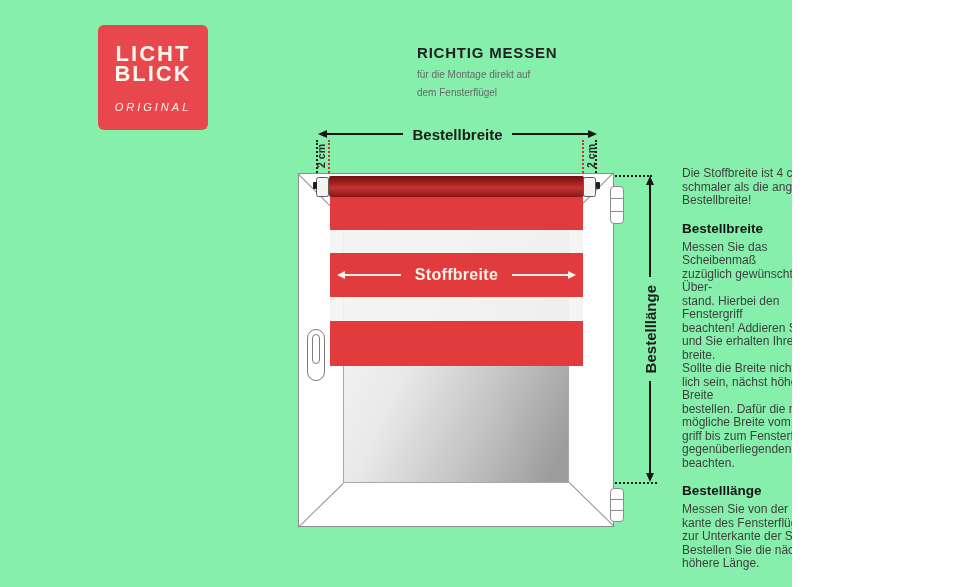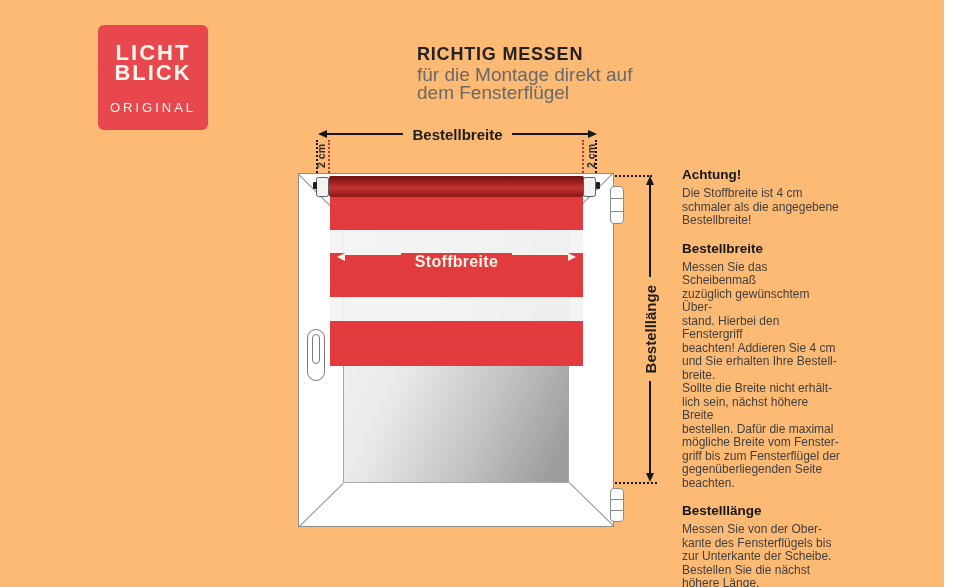--- a/index.html
+++ b/index.html
@@ -1,33 +1,33 @@
 <!DOCTYPE html>
 <html><head>
 <meta charset="utf-8">
 <style>
   * { margin:0; padding:0; box-sizing:border-box; }
   html,body { background:#ffffff; }
   body { font-family:"Liberation Sans", sans-serif; color:#1d1d1b; }
-  .page { position:relative; width:944px; height:587px; background:#fdba74; overflow:hidden; }
+  .page { position:relative; width:792px; height:587px; background:#86efac; overflow:hidden; }
 
   
   .logo { position:absolute; left:98px; top:25px; width:110px; height:105px;
           background:#e8474d; border-radius:6px; display:flex; flex-direction:column;
           align-items:center; justify-content:center; padding-top:2px; }
   .logo .l1 { color:#fdf6ec; font-weight:bold; font-size:22px; line-height:20px; letter-spacing:2px; }
-  .logo .tagline { color:#fdf6ec; font-size:13px; letter-spacing:3px; margin-top:17px; }
+  .logo .tagline { color:#fdf6ec; font-size:11px; letter-spacing:3px; margin-top:17px;font-style:italic; }
 
   
   .badge { position:absolute; left:302px; top:38px; height:25px; background:#181818;
            color:#ffffff; font-size:15px; font-weight:bold; letter-spacing:0.8px;
            line-height:25px; padding:0 12px; }
-  .title { position:absolute; left:417px; top:44px; font-size:18px; font-weight:bold;
+  .title { position:absolute; left:417px; top:44px; font-size:15px; font-weight:bold;
            letter-spacing:0.8px; color:#222; }
-  .subtitle { position:absolute; left:417px; top:66px; font-size:19px; line-height:17.5px;
+  .subtitle { position:absolute; left:417px; top:66px; font-size:10px; line-height:17.5px;
               color:#686868; white-space:pre-line; }
 
   
   .h-arrow { position:absolute; display:flex; align-items:center; }
   .h-arrow .hline { flex:1; height:1.5px; background:#161616; }
   .h-arrow .label { font-size:15px; font-weight:bold; color:#1d1d1b; padding:0 9px; white-space:nowrap; }
   .ah { width:0; height:0; }
   .ah-l { border-top:4.5px solid transparent; border-bottom:4.5px solid transparent; border-right:9px solid #161616; }
   .ah-r { border-top:4.5px solid transparent; border-bottom:4.5px solid transparent; border-left:9px solid #161616; }
   .ah-u { border-left:4.5px solid transparent; border-right:4.5px solid transparent; border-bottom:9px solid #161616; }
@@ -68,21 +68,21 @@
   
   .roller { position:absolute; left:329px; top:176px; width:255px; height:21px; z-index:6;
             border-radius:2px;
             background:linear-gradient(#6e1010 0%,#a82020 35%,#c23434 55%,#8c1616 100%); }
   .cap { position:absolute; top:177px; width:13px; height:20px; background:#f4f4f4;
          border:1px solid #5c5c5c; border-radius:2.5px; z-index:7; }
   .pin { position:absolute; top:182px; width:4px; height:7px; background:#1f1f1f;
          border-radius:1px; z-index:7; }
   .band { position:absolute; left:330px; width:253px; background:#e23b3e; z-index:4; }
   .sheer { position:absolute; left:330px; width:253px; background:rgba(244,243,243,0.92); z-index:4; }
-  .fabric-arrow { display:flex; height:100%; padding:0 7px; }
+  .fabric-arrow { display:flex; align-items:center; height:100%; padding:16px 7px; }
   .fabric-arrow .hline { flex:1; height:1.5px; background:#fdf3e6; }
   .fabric-arrow .label { font-size:16px; font-weight:bold; color:#fdf3e6; letter-spacing:0.3px; padding:0 14px; }
   .ah-lw { border-top:4.5px solid transparent; border-bottom:4.5px solid transparent; border-right:8px solid #fdf3e6; }
   .ah-rw { border-top:4.5px solid transparent; border-bottom:4.5px solid transparent; border-left:8px solid #fdf3e6; }
 
   
   .info { position:absolute; left:682px; top:167px; width:160px; z-index:8; }
   .info h3 { font-size:13.5px; font-weight:bold; color:#161616; margin:0 0 5px 0; }
   .info p { font-size:12px; line-height:13.5px; color:#3f3f3f; white-space:pre-line; margin:0 0 13px 0; }
 </style>
@@ -170,21 +170,20 @@
 
   <div class="v-arrow" style="left:642px; top:176px; width:16px; height:306px;">
     <span class="ah ah-u"></span>
     <span class="vline"></span>
     <span class="label vtext">Bestelllänge</span>
     <span class="vline"></span>
     <span class="ah ah-d"></span>
   </div>
 
   <div class="info">
-    <h3>Achtung!</h3>
     <p>Die Stoffbreite ist 4 cm
 schmaler als die angegebene
 Bestellbreite!</p>
     <h3>Bestellbreite</h3>
     <p>Messen Sie das Scheibenmaß
 zuzüglich gewünschtem Über-
 stand. Hierbei den Fenstergriff
 beachten! Addieren Sie 4 cm
 und Sie erhalten Ihre Bestell-
 breite.

